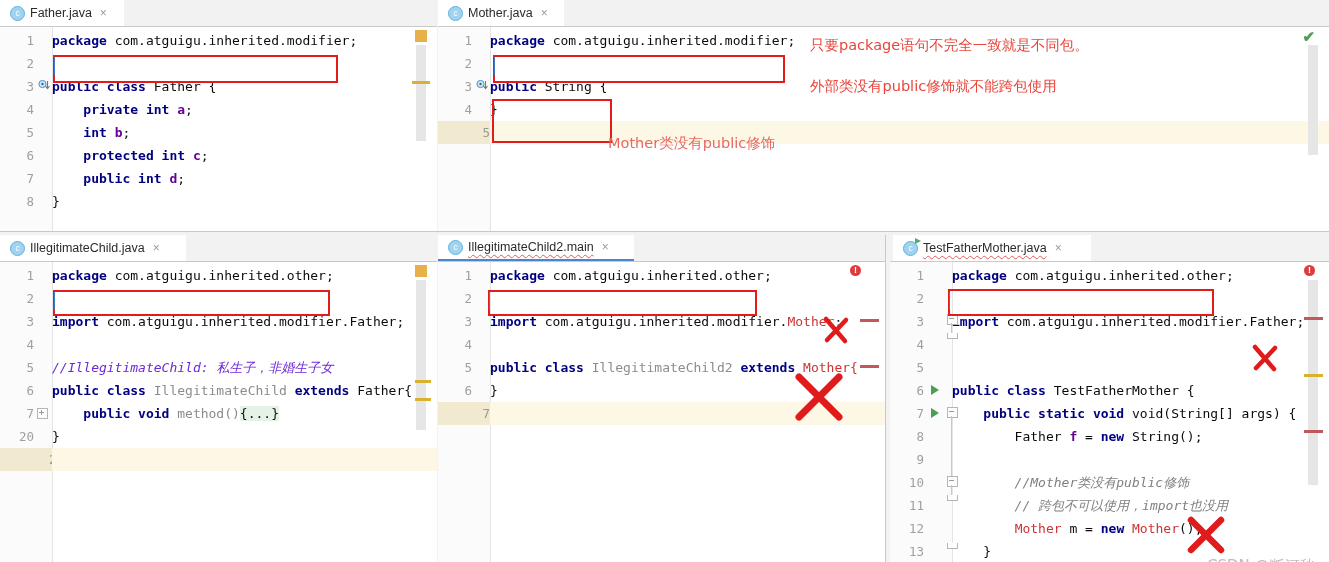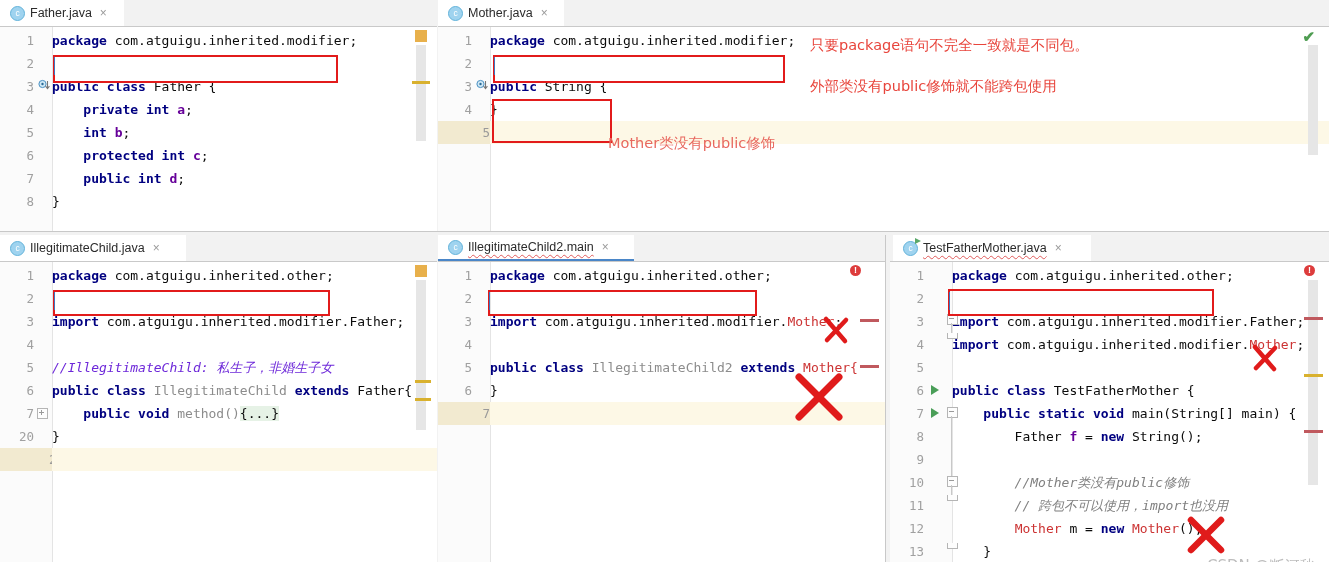--- a/index.html
+++ b/index.html
@@ -316,24 +316,23 @@
         <div class="lnrow" style="top:255px;">12</div>
         <div class="lnrow" style="top:278px;">13</div>
 
         <div class="runarrow" style="left:41px;top:123px;"></div>
         <div class="runarrow" style="left:41px;top:146px;"></div>
       </div>
       <div class="code" style="left:62px;">
         <div class="row" style="top:2px;"><span class="kw">package </span><span class="plain">com.atguigu.inherited.other;</span></div>
         <div class="row" style="top:25px;"></div>
         <div class="row" style="top:48px;"><span class="kw">import </span><span class="plain">com.atguigu.inherited.modifier.Father;</span></div>
-        <div class="row" style="top:71px;"><span class="kw">import </span><span class="plain">com.atguigu.inherited.modifier.</span><span class="red">Mother</span><span class="plain">;</span></div>
         <div class="row" style="top:94px;"></div>
         <div class="row" style="top:117px;"><span class="kw">public class </span><span class="plain">TestFatherMother {</span></div>
-        <div class="row" style="top:140px;"><span class="plain">    </span><span class="kw">public static void </span><span class="plain">main(String[] main) {</span></div>
+        <div class="row" style="top:140px;"><span class="plain">    </span><span class="kw">public static void </span><span class="plain">void(String[] args) {</span></div>
         <div class="row" style="top:163px;"><span class="plain">        Father </span><span class="fld">f</span><span class="plain"> = </span><span class="kw">new </span><span class="plain">String();</span></div>
         <div class="row" style="top:186px;"></div>
         <div class="row" style="top:209px;"><span class="cmt2">        //Mother类没有public修饰</span></div>
         <div class="row" style="top:232px;"><span class="cmt2">        // 跨包不可以使用，import也没用</span></div>
         <div class="row" style="top:255px;"><span class="plain">        </span><span class="red">Mother</span><span class="plain"> m = </span><span class="kw">new </span><span class="red">Mother</span><span class="plain">();</span></div>
         <div class="row" style="top:278px;"><span class="plain">    }</span></div>
 
       </div>
 
       <div class="fold" style="left:57px;top:52px;"></div>

